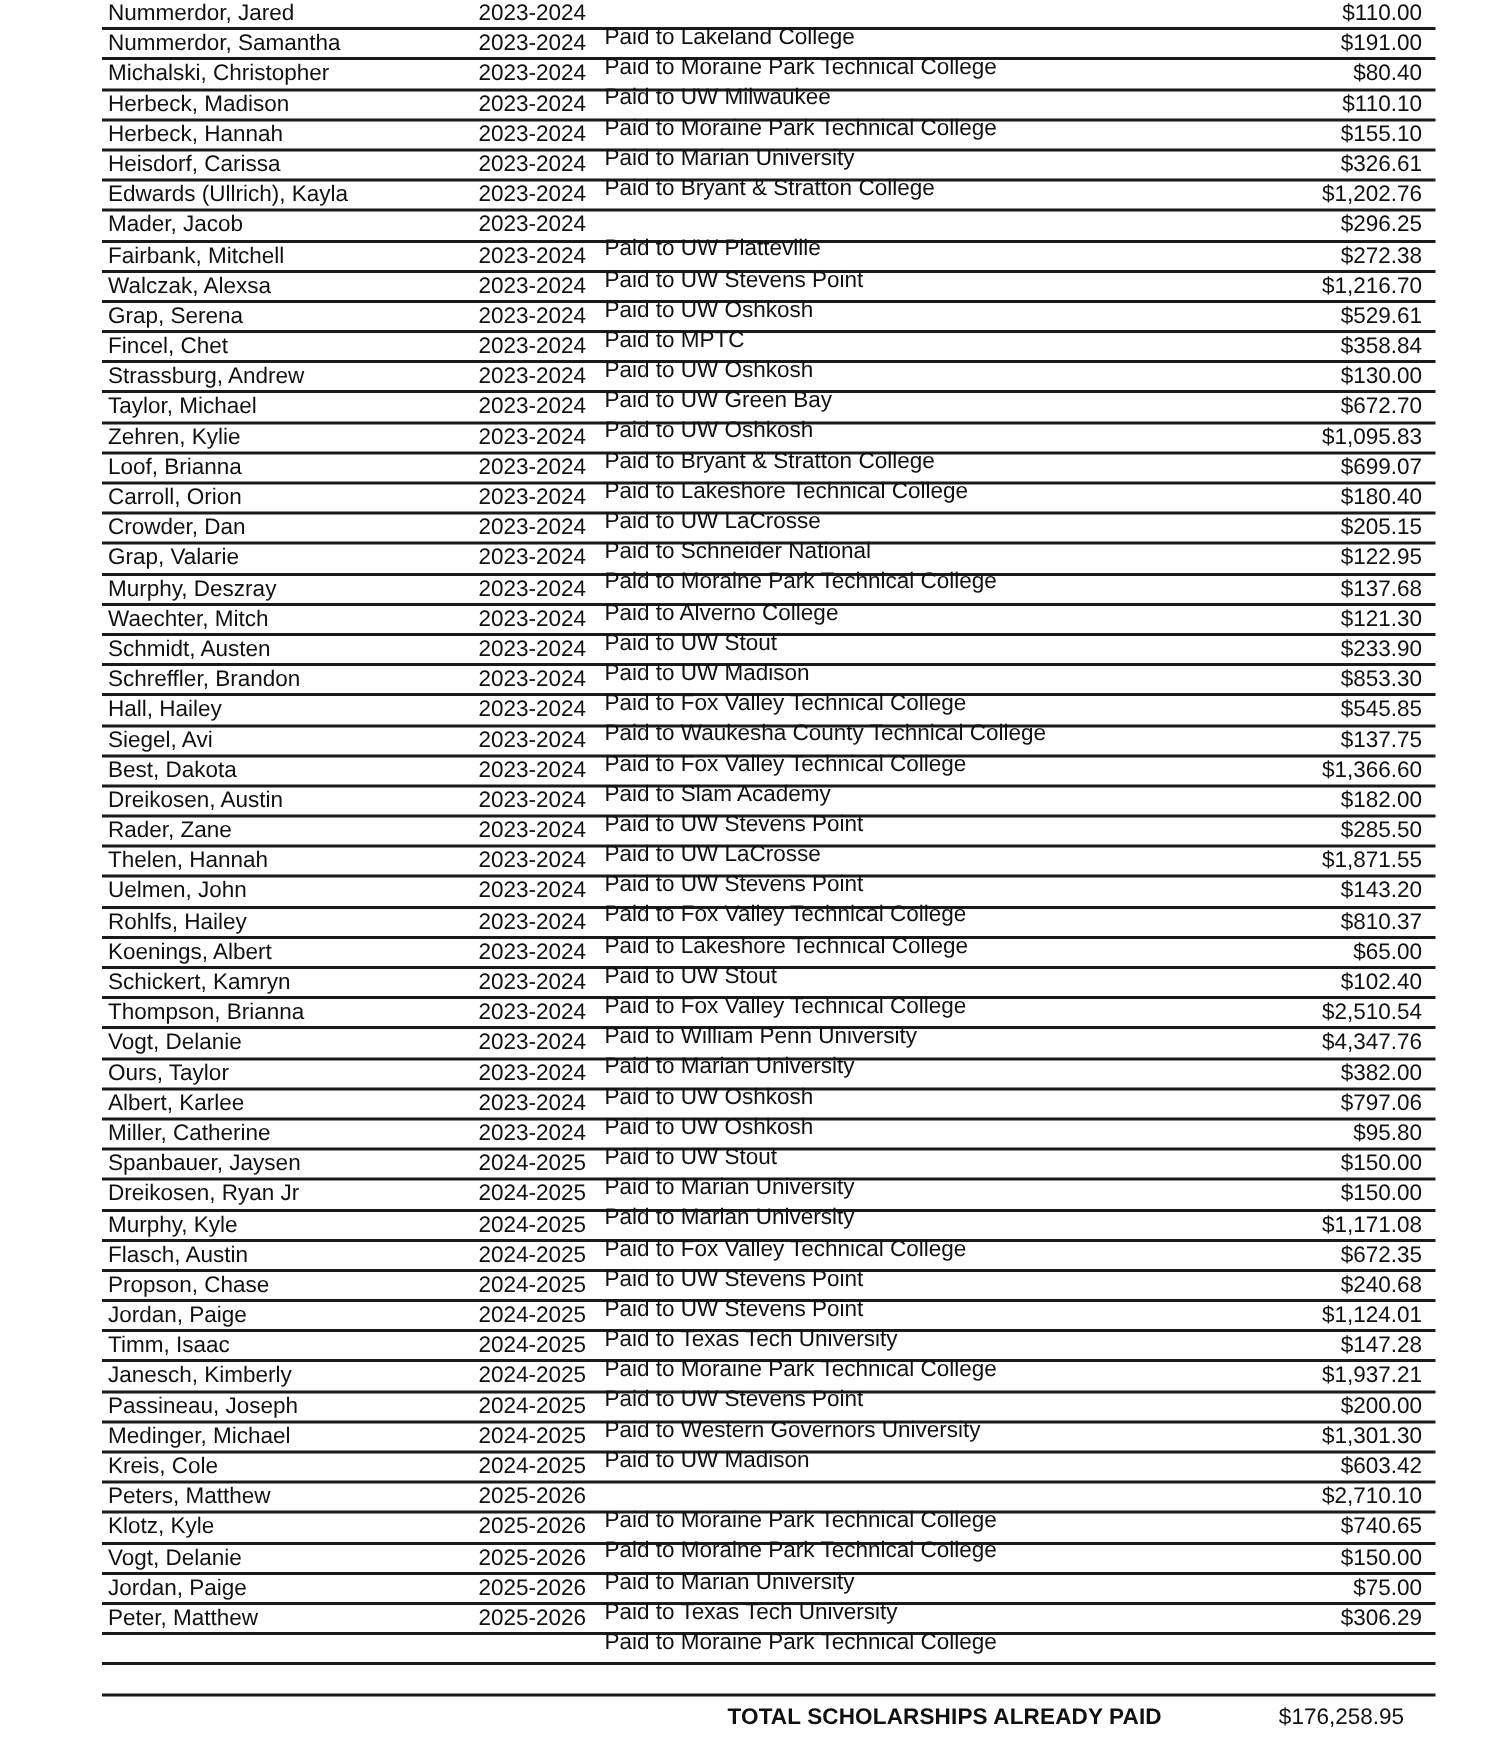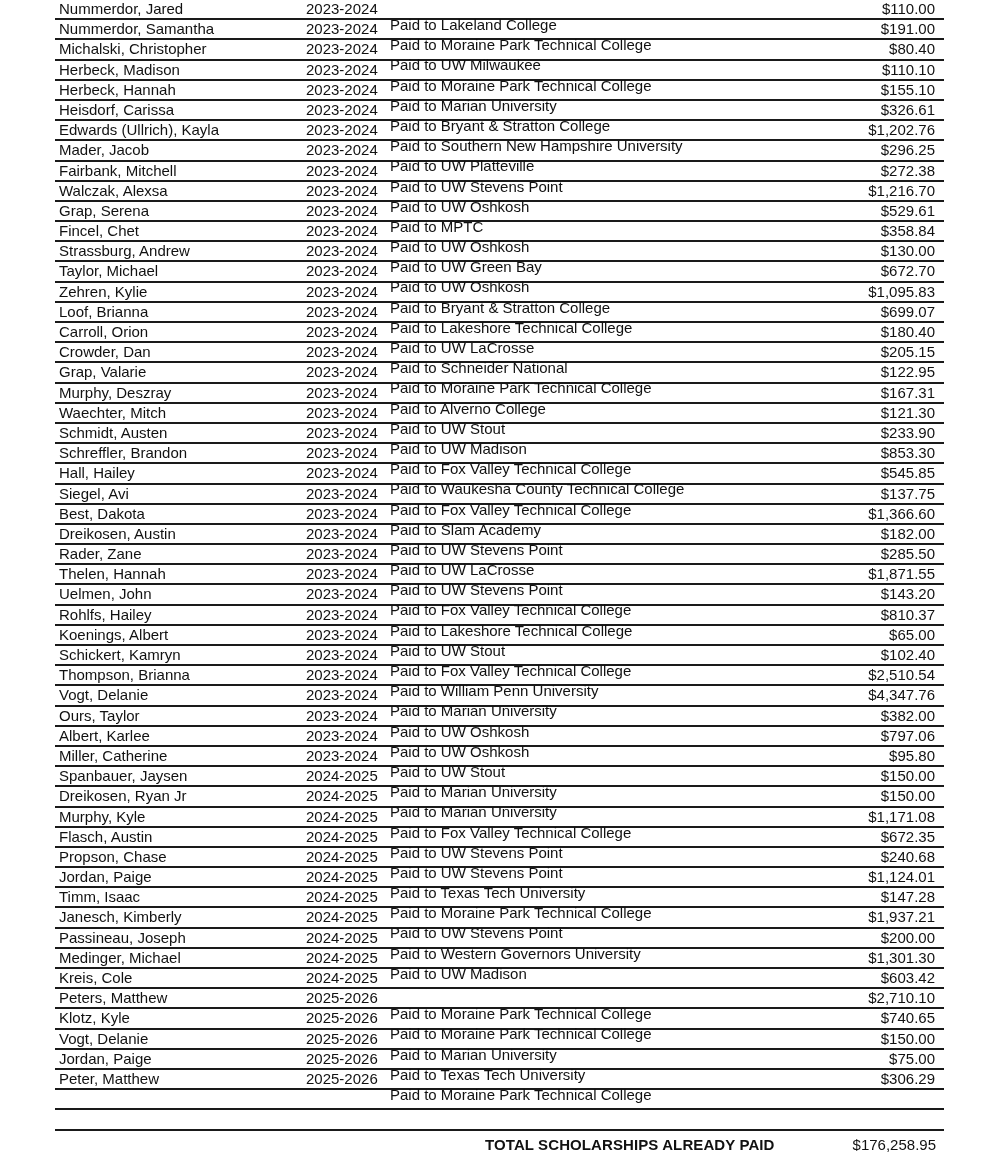--- a/index.html
+++ b/index.html
@@ -10,21 +10,21 @@
     body {
       width: 1000px;
       height: 1170px;
       position: relative;
       overflow: hidden;
       font-family: "Liberation Sans", sans-serif;
       color: #111111;
     }
     .table {
       position: absolute;
-      left: 55px;
+      left: 68px;
       top: 0;
       width: 889px;
       text-decoration: underline;
     }
     .row {
       position: relative;
       height: 18.2px;
       border-bottom: 2px solid #1a1a1a;
       font-size: 15px;
       line-height: 20px;
@@ -105,21 +105,20 @@
     </div>
     <div class="row">
       <span class="cell c-name">Heisdorf, Carissa</span>
       <span class="cell c-year">2023-2024</span>
       <span class="cell c-desc">Paid to Bryant &amp; Stratton College</span>
       <span class="cell c-amt">$326.61</span>
     </div>
     <div class="row">
       <span class="cell c-name">Edwards (Ullrich), Kayla</span>
       <span class="cell c-year">2023-2024</span>
-      <span class="cell c-desc">Paid to Southern New Hampshire University</span>
       <span class="cell c-amt">$1,202.76</span>
     </div>
     <div class="row">
       <span class="cell c-name">Mader, Jacob</span>
       <span class="cell c-year">2023-2024</span>
       <span class="cell c-desc">Paid to UW Platteville</span>
       <span class="cell c-amt">$296.25</span>
     </div>
     <div class="row">
       <span class="cell c-name">Fairbank, Mitchell</span>
@@ -184,21 +183,21 @@
     <div class="row">
       <span class="cell c-name">Grap, Valarie</span>
       <span class="cell c-year">2023-2024</span>
       <span class="cell c-desc">Paid to Moraine Park Technical College</span>
       <span class="cell c-amt">$122.95</span>
     </div>
     <div class="row">
       <span class="cell c-name">Murphy, Deszray</span>
       <span class="cell c-year">2023-2024</span>
       <span class="cell c-desc">Paid to Alverno College</span>
-      <span class="cell c-amt">$167.31</span>
+      <span class="cell c-amt">$137.68</span>
     </div>
     <div class="row">
       <span class="cell c-name">Waechter, Mitch</span>
       <span class="cell c-year">2023-2024</span>
       <span class="cell c-desc">Paid to UW Stout</span>
       <span class="cell c-amt">$121.30</span>
     </div>
     <div class="row">
       <span class="cell c-name">Schmidt, Austen</span>
       <span class="cell c-year">2023-2024</span>

